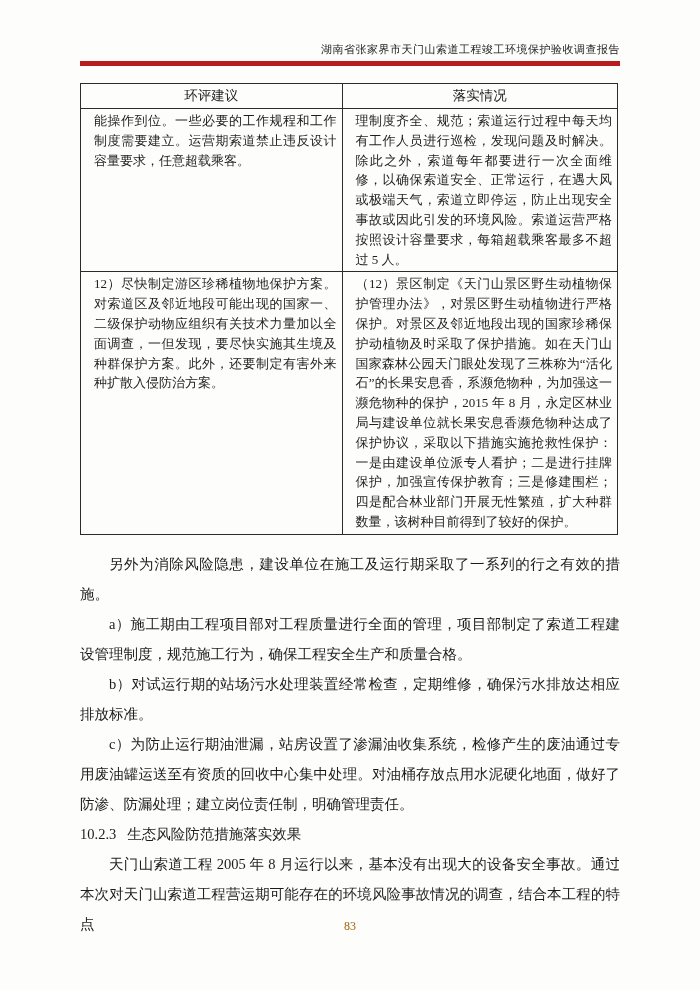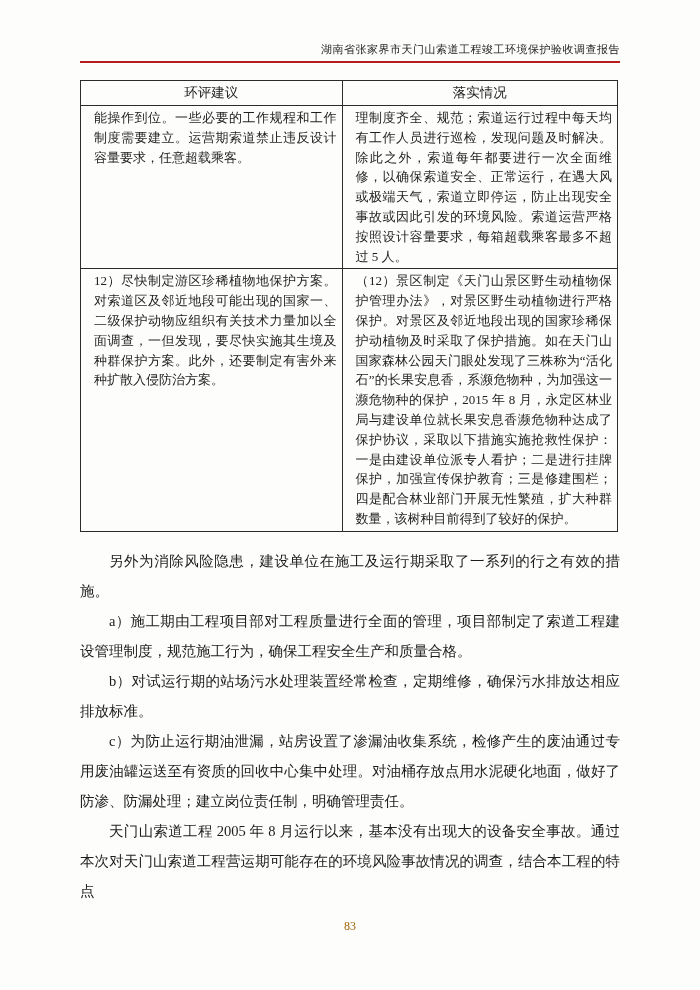--- a/index.html
+++ b/index.html
@@ -12,21 +12,21 @@
     box-sizing: border-box;
     padding: 42px 80px 0 80px;
     position: relative;
     overflow: hidden;
   }
   .header {
     text-align: right;
     font-size: 11px;
     letter-spacing: 0.5px;
     padding-bottom: 4px;
-    border-bottom: 2px solid #b91c1c;
+    border-bottom: 5px solid #b91c1c;
     color: #222;
   }
   table.doc-table {
     border-collapse: collapse;
     width: 538px;
     margin-top: 17px;
     table-layout: fixed;
     border: 1.5px solid #2b2b2b;
   }
   .doc-table th, .doc-table td {
@@ -105,20 +105,23 @@
         <td>（12）景区制定《天门山景区野生动植物保护管理办法》，对景区野生动植物进行严格保护。对景区及邻近地段出现的国家珍稀保护动植物及时采取了保护措施。如在天门山国家森林公园天门眼处发现了三株称为“活化石”的长果安息香，系濒危物种，为加强这一濒危物种的保护，2015 年 8 月，永定区林业局与建设单位就长果安息香濒危物种达成了保护协议，采取以下措施实施抢救性保护：一是由建设单位派专人看护；二是进行挂牌保护，加强宣传保护教育；三是修建围栏；四是配合林业部门开展无性繁殖，扩大种群数量，该树种目前得到了较好的保护。</td>
       </tr>
     </tbody>
   </table>
 
   <div class="body-text">
     <p class="para">另外为消除风险隐患，建设单位在施工及运行期采取了一系列的行之有效的措施。</p>
     <p class="para">a）施工期由工程项目部对工程质量进行全面的管理，项目部制定了索道工程建设管理制度，规范施工行为，确保工程安全生产和质量合格。</p>
     <p class="para">b）对试运行期的站场污水处理装置经常检查，定期维修，确保污水排放达相应排放标准。</p>
     <p class="para">c）为防止运行期油泄漏，站房设置了渗漏油收集系统，检修产生的废油通过专用废油罐运送至有资质的回收中心集中处理。对油桶存放点用水泥硬化地面，做好了防渗、防漏处理；建立岗位责任制，明确管理责任。</p>
+    <p class="heading">
+      <span>10.2.3</span><span class="heading-text">生态风险防范措施落实效果</span>
+    </p>
     <p class="para">天门山索道工程 2005 年 8 月运行以来，基本没有出现大的设备安全事故。通过本次对天门山索道工程营运期可能存在的环境风险事故情况的调查，结合本工程的特点</p>
   </div>
 
   <div class="page-number">
     <span>83</span>
   </div>
 
 </div>
 
 </body></html>

